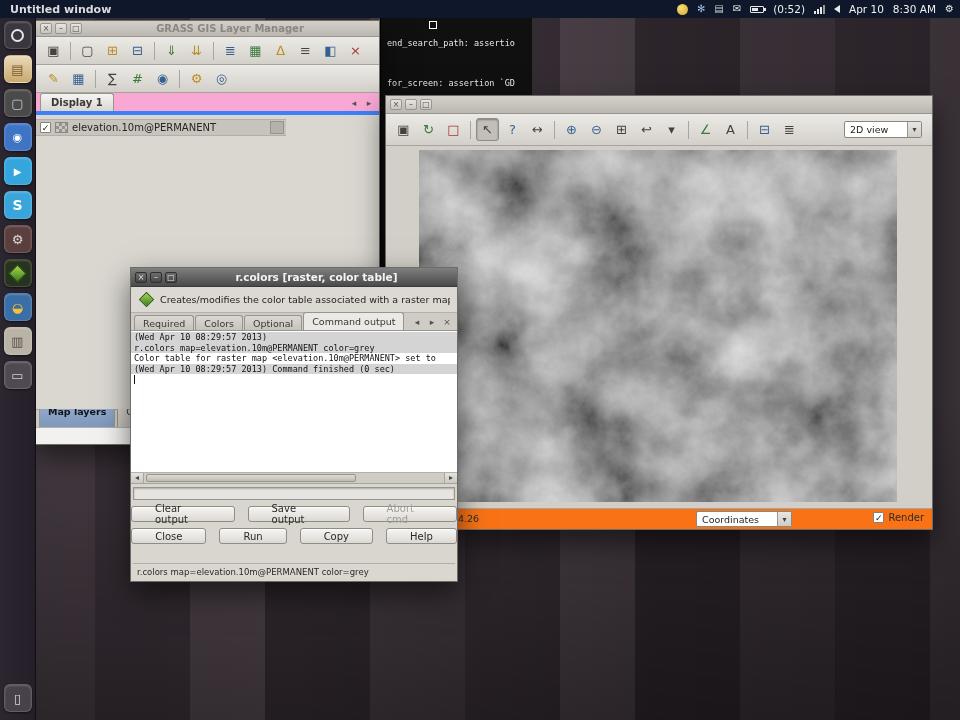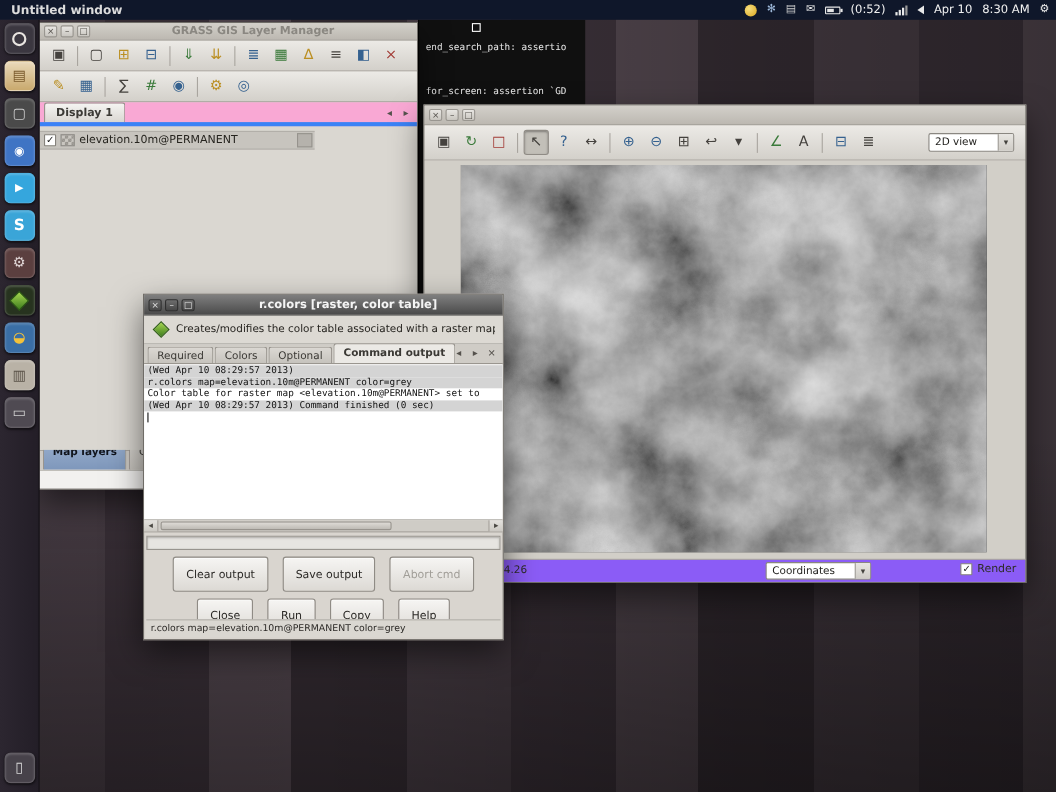--- a/index.html
+++ b/index.html
@@ -108,55 +108,55 @@
     background:linear-gradient(#dedbd6,#c8c5bf);border:1px solid #98948e;border-bottom:none;border-radius:3px 3px 0 0}
   .btab.active{background:linear-gradient(#9fb4d2,#7e97bb);color:#10141c;font-weight:bold}
   .lm-strip{height:17px;background:#f2f1ef;border-top:1px solid #b4b1ab}
 
   
   #md{left:385px;top:95px;width:548px;height:435px;z-index:15}
   #md .titlebar{height:18px}
   #md .toolbar{height:32px}
   #md .client{position:relative;height:363px;background:#d2cfc8;border-bottom:1px solid #a7a39d;overflow:hidden}
   .raster{position:absolute;left:33px;top:4px;width:478px;height:352px;background:#3a3a3a}
-  #md .statusbar{height:20px;display:flex;align-items:center;padding:0 8px;background:#8b5cf6;
+  #md .statusbar{height:20px;display:flex;align-items:center;padding:0 8px;background:#f97316;
     position:relative;font-size:10px;color:#2e2c29}
   .coords{position:absolute;left:72px;top:4px;font-size:9.5px}
   .coord-combo{position:absolute;left:310px;top:2px;width:96px}
   .render-box{position:absolute;right:8px;top:3px;display:flex;align-items:center;gap:4px;font-size:10px}
   .view-combo{margin-left:auto;margin-right:4px;width:78px;height:17px}
 
   
   #dlg{left:130px;top:267px;width:328px;height:315px;z-index:20;background:#d9d5cf}
   .dlg-header{height:26px;display:flex;align-items:center;gap:8px;padding:0 7px;background:#dcd9d3;
     border-bottom:1px solid #b4b1ab}
   .grass-logo{width:11px;height:11px;transform:rotate(45deg);background:linear-gradient(135deg,#a5d64f,#3e7d1e);
     border:1px solid #2e5c16;margin-left:3px;flex:0 0 auto}
   .dlg-desc{font-size:9.5px;color:#25231f;white-space:nowrap;overflow:hidden}
   .dlg-tabrow{height:18px;background:#cfccc6;border-bottom:1px solid #9a968f;display:flex;align-items:flex-end;
     padding:0 3px;position:relative}
   .dtab{height:15px;padding:0 8px;font-size:9.5px;color:#3a3834;display:flex;align-items:center;margin-right:1px;
     background:linear-gradient(#dbd8d3,#c6c3bd);border:1px solid #98948e;border-bottom:none;border-radius:3px 3px 0 0}
-  .dtab.active{background:#ebe9e5;font-weight:bold;height:18px}
+  .dtab.active{background:#ebe9e5;font-weight:normal;height:18px}
   .dlg-tabnav{position:absolute;right:4px;top:3px;display:flex;gap:3px}
   .output{height:142px;background:#fff;border-bottom:1px solid #b4b1ab;font-family:"DejaVu Sans Mono",monospace;
     font-size:8.5px;color:#111;padding:1px 0;overflow:hidden;line-height:10.5px}
   .oline{white-space:nowrap;padding:0 3px}
   .oline.hl{background:#d4d4d4}
   .caret{width:1px;height:9px;background:#111;margin:1px 0 0 3px}
   .hscroll{height:11px;background:#cfccc6;border-bottom:1px solid #a7a39d;display:flex;align-items:center}
   .sbtn{width:13px;height:10px;font-size:8px;line-height:10px;text-align:center;color:#4a4843;flex:0 0 auto;
     background:linear-gradient(#e4e2de,#ccc9c3)}
   .sbtn.l{border-right:1px solid #a7a39d}.sbtn.r{border-left:1px solid #a7a39d;margin-left:auto}
   .sthumb{width:210px;height:8px;margin-left:2px;background:linear-gradient(#dedbd6,#bebbb5);
     border:1px solid #98948e;border-radius:2px}
   .progress{height:13px;margin:3px 2px;background:#e7e5e1;border:1px solid #98948e;
     box-shadow:inset 0 1px 2px rgba(0,0,0,0.25)}
   .btnrow{display:flex;justify-content:center;gap:13px;margin-top:6px}
-  .btn{height:32px;padding:0 11px;display:flex;align-items:center;font-size:10px;color:#2b2926;
+  .btn{height:16px;padding:0 23px;display:flex;align-items:center;font-size:10px;color:#2b2926;
     background:linear-gradient(#f6f5f3,#dcd9d4);border:1px solid #8f8b85;border-radius:3px;
     box-shadow:inset 0 1px 0 rgba(255,255,255,0.7)}
   .btn.disabled{color:#a19e98}
   .statusline{position:absolute;left:2px;right:2px;bottom:2px;height:16px;background:#dad7d1;
     border-top:1px solid #b1aea8;display:flex;align-items:center;padding:0 4px;font-size:8.5px;
     color:#2b2926;white-space:nowrap;overflow:hidden}
 </style>
 </head>
 <body>
 

